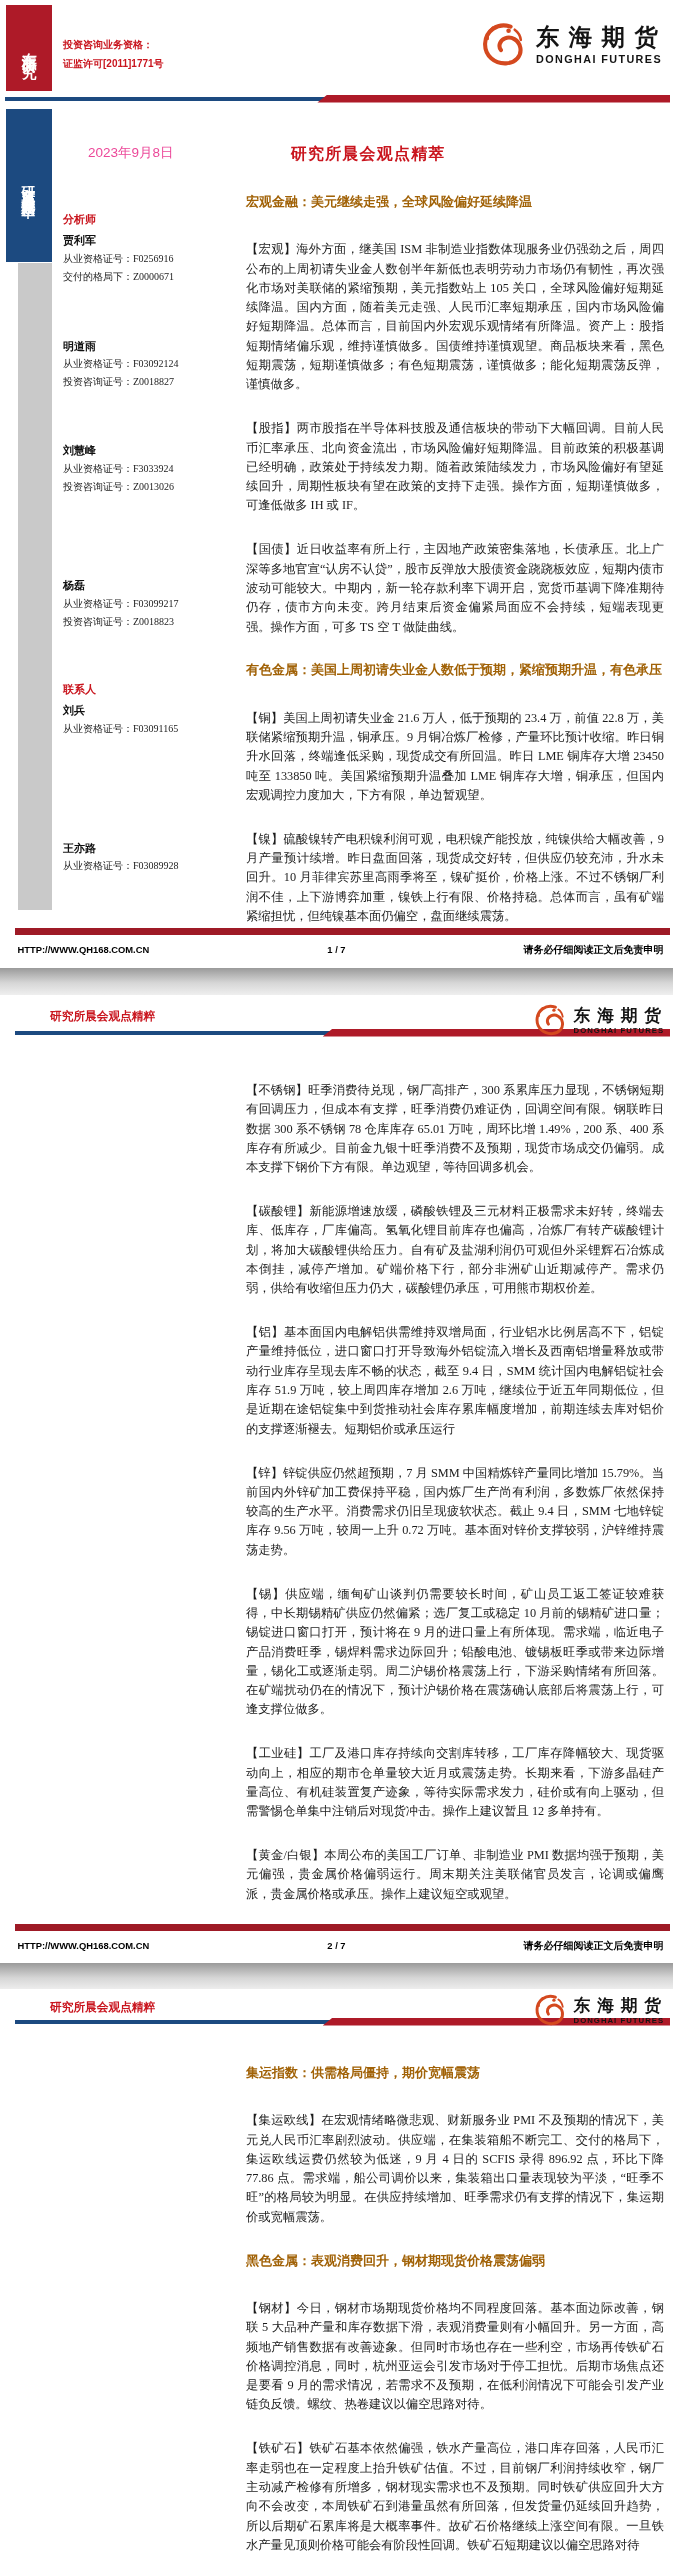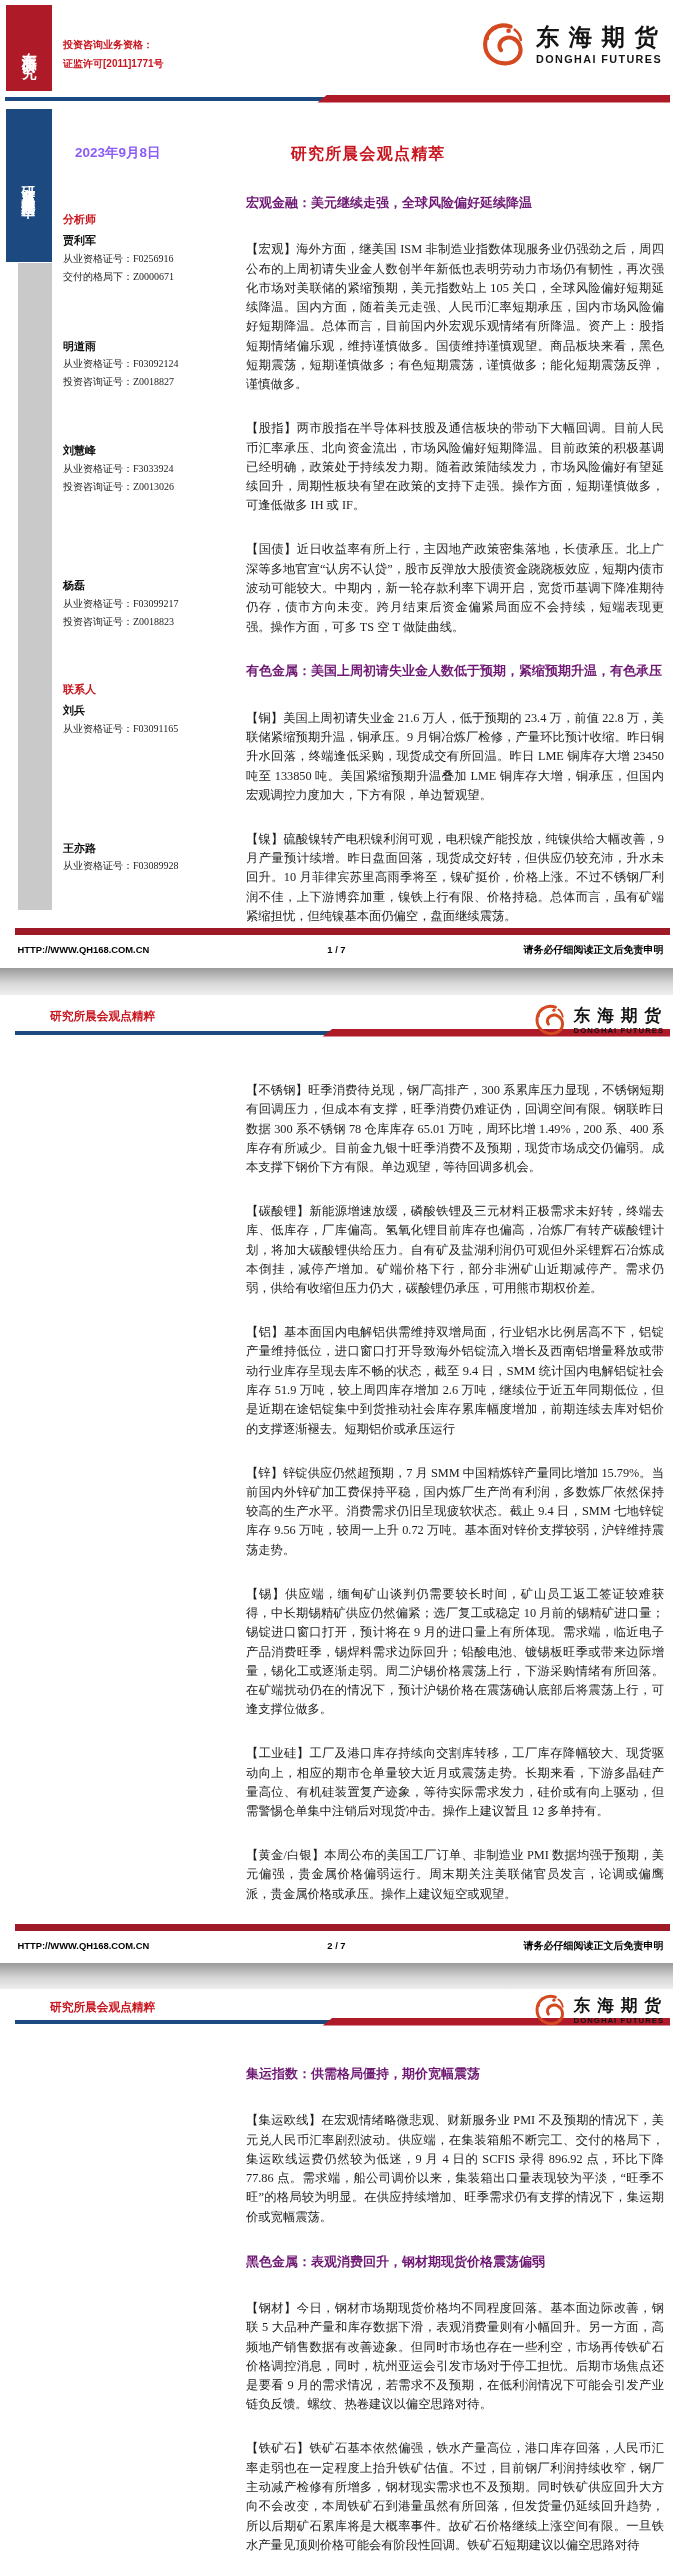--- a/index.html
+++ b/index.html
@@ -36,41 +36,41 @@
                clip-path:polygon(9.4px 0,100% 0,100% 100%,0 100%);}
   .div-1{left:4.7px;right:2.9px;top:95px;}
   .div-2{left:14.6px;right:2.9px;top:34px;}
   .div-3{left:14.6px;right:2.9px;top:29px;}
 
   .blue-banner{position:absolute;left:5.8px;top:109px;width:46px;height:153px;background:#1c4a80;
                display:flex;align-items:center;justify-content:center;}
   .blue-banner .vtext{font-size:14px;letter-spacing:2.3px;}
   .gray-strip{position:absolute;left:17.5px;top:263px;width:34px;height:647px;background:#c9c9c9;}
 
-  .date{position:absolute;left:75px;top:144px;color:#8b5cf6;font-family:"Liberation Sans",sans-serif;
-        font-weight:bold;font-size:13.5px;}
+  .date{position:absolute;left:88px;top:144px;color:#ec4899;font-family:"Liberation Sans",sans-serif;
+        font-weight:normal;font-size:13.5px;}
   .doc-title{position:absolute;left:75px;right:11.7px;top:144px;text-align:center;color:#c9151e;
              font-family:"Liberation Sans",sans-serif;font-weight:bold;font-size:16px;letter-spacing:1.2px;}
 
   
   .analysts{position:absolute;left:63px;top:211px;width:175px;font-size:10px;}
   .a-label{color:#c9151e;font-family:"Liberation Sans",sans-serif;font-weight:bold;font-size:11px;
            line-height:17px;margin-bottom:5.8px;}
   .a-name{font-weight:bold;font-size:11px;font-family:"Liberation Sans",sans-serif;color:#111;
           line-height:13.5px;margin-bottom:2.3px;}
   .a-line{line-height:18px;color:#222;}
   .gap-a{margin-bottom:54px;} .gap-b{margin-bottom:53px;} .gap-c{margin-bottom:83px;}
   .gap-d{margin-bottom:50px;} .gap-e{margin-bottom:104px;}
 
   
   .body-col{position:absolute;left:246px;width:418px;}
   #page1 .body-col{top:193px;}
   #page2 .body-col{top:86px;}
   #page3 .body-col{top:75px;}
-  .body-col h2{font-family:Liberation Serif, serif;font-size:13px;line-height:19.3px;color:#701a75;
+  .body-col h2{font-family:Liberation Mono, monospace;font-size:13px;line-height:19.3px;color:#a16207;
                margin:0 0 28px 0;font-weight:bold;text-align:justify;}
   .body-col p{font-size:12.3px;line-height:19.3px;margin:0 0 24.6px 0;text-align:justify;}
 
   
   .page-header-title{position:absolute;left:50px;color:#c9151e;font-family:"Liberation Sans",sans-serif;
                      font-weight:bold;font-size:11.7px;z-index:2;}
   #page2 .page-header-title{top:14px;}
   #page3 .page-header-title{top:10.5px;}
 
   

